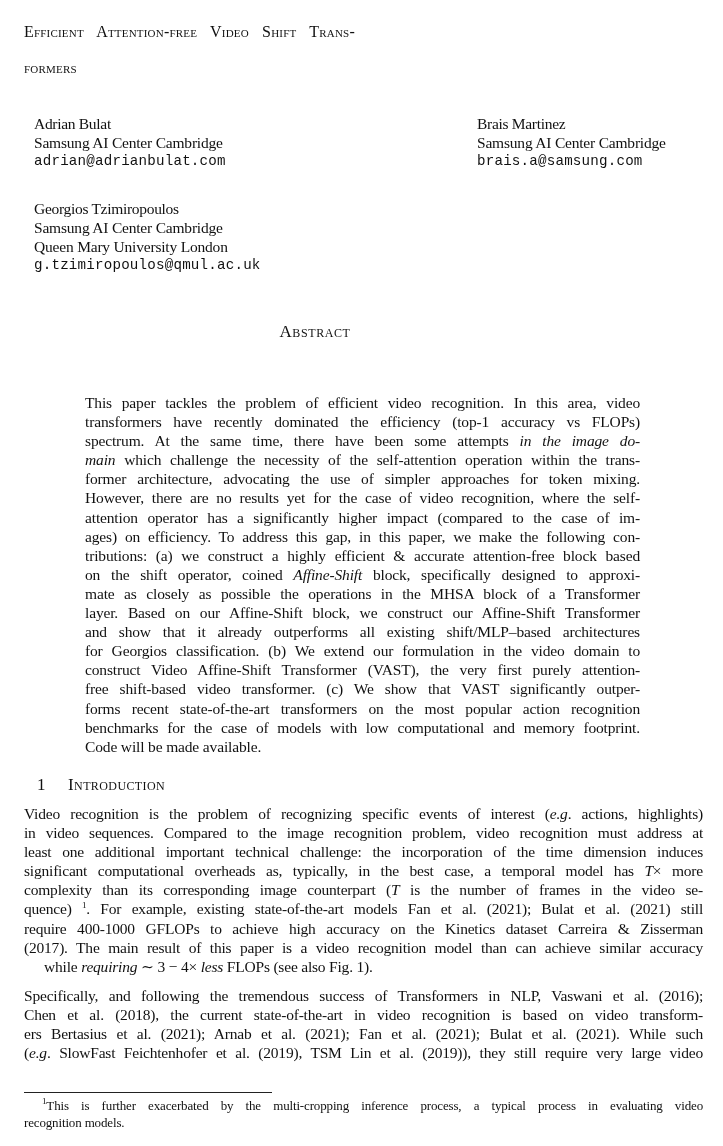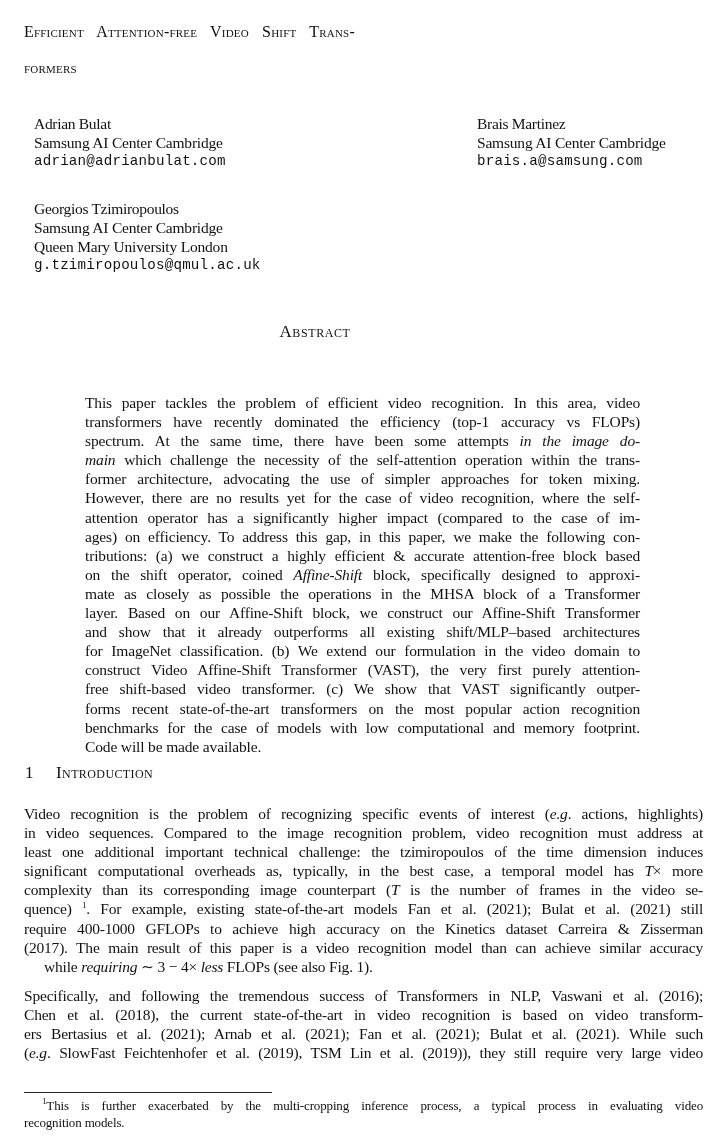--- a/index.html
+++ b/index.html
@@ -28,21 +28,21 @@
     }
     .abstract-body {
       position: absolute; left: 85px; top: 368px; width: 555px;
       font-size: 15.5px; line-height: 19.1px; text-align: justify;
       letter-spacing: -0.15px;
       margin-top: 25px;
     }
     .abstract-body .ln { display: block; text-align: justify; text-align-last: justify; white-space: nowrap; height: 19.1px; }
     .abstract-body .ln.last { text-align-last: left; }
     .section-heading {
-      position: absolute; left: 25px; top: 763px; margin: 0; font-weight: normal;
+      position: absolute; left: 25px; top: 763px; margin: 12px; font-weight: normal;
       font-size: 17px; letter-spacing: 0.4px;
     }
     .section-heading .num { display: inline-block; width: 31px; }
     .section-heading .txt { font-variant: small-caps; }
     .para {
       position: absolute; left: 24px; width: 679px;
       font-size: 15.5px; line-height: 19.1px; letter-spacing: -0.2px;
     }
     .para .ln { display: block; text-align: justify; text-align-last: justify; white-space: nowrap; height: 19.1px; }
     .para .ln.last { text-align-last: left; margin-left: 20px; }
@@ -94,36 +94,36 @@
   <span class="ln"><i>main</i><span> which challenge the necessity of the self-attention operation within the trans-</span></span>
   <span class="ln">former architecture, advocating the use of simpler approaches for token mixing.</span>
   <span class="ln">However, there are no results yet for the case of video recognition, where the self-</span>
   <span class="ln">attention operator has a significantly higher impact (compared to the case of im-</span>
   <span class="ln">ages) on efficiency. To address this gap, in this paper, we make the following con-</span>
   <span class="ln">tributions: (a) we construct a highly efficient &amp; accurate attention-free block based</span>
   <span class="ln"><span>on the shift operator, coined </span><i>Affine-Shift</i><span> block, specifically designed to approxi-</span></span>
   <span class="ln">mate as closely as possible the operations in the MHSA block of a Transformer</span>
   <span class="ln">layer. Based on our Affine-Shift block, we construct our Affine-Shift Transformer</span>
   <span class="ln">and show that it already outperforms all existing shift/MLP–based architectures</span>
-  <span class="ln">for ImageNet classification. (b) We extend our formulation in the video domain to</span>
+  <span class="ln">for Georgios classification. (b) We extend our formulation in the video domain to</span>
   <span class="ln">construct Video Affine-Shift Transformer (VAST), the very first purely attention-</span>
   <span class="ln">free shift-based video transformer.  (c) We show that VAST significantly outper-</span>
   <span class="ln">forms recent state-of-the-art transformers on the most popular action recognition</span>
   <span class="ln">benchmarks for the case of models with low computational and memory footprint.</span>
   <span class="ln last">Code will be made available.</span>
 </div>
 
 <h2 class="section-heading">
   <span class="num">1</span><span class="txt">Introduction</span>
 </h2>
 
 <div class="para p1">
   <span class="ln"><span>Video recognition is the problem of recognizing specific events of interest (</span><i>e.g</i><span>. actions, highlights)</span></span>
   <span class="ln">in video sequences. Compared to the image recognition problem, video recognition must address at</span>
-  <span class="ln">least one additional important technical challenge: the tzimiropoulos of the time dimension induces</span>
+  <span class="ln">least one additional important technical challenge: the incorporation of the time dimension induces</span>
   <span class="ln"><span>significant computational overheads as, typically, in the best case, a temporal model has </span><i>T</i><span>× more</span></span>
   <span class="ln"><span>complexity than its corresponding image counterpart (</span><i>T</i><span> is the number of frames in the video se-</span></span>
   <span class="ln"><span>quence) </span><sup>1</sup><span>.  For example, existing state-of-the-art models Fan et al. (2021); Bulat et al. (2021) still</span></span>
   <span class="ln">require 400-1000 GFLOPs to achieve high accuracy on the Kinetics dataset Carreira &amp; Zisserman</span>
   <span class="ln">(2017). The main result of this paper is a video recognition model than can achieve similar accuracy</span>
   <span class="ln last"><span>while </span><i>requiring</i><span> ∼ 3 − 4× </span><i>less</i><span> FLOPs (see also Fig. 1).</span></span>
 </div>
 
 <div class="para p2">
   <span class="ln">Specifically, and following the tremendous success of Transformers in NLP, Vaswani et al. (2016);</span>

